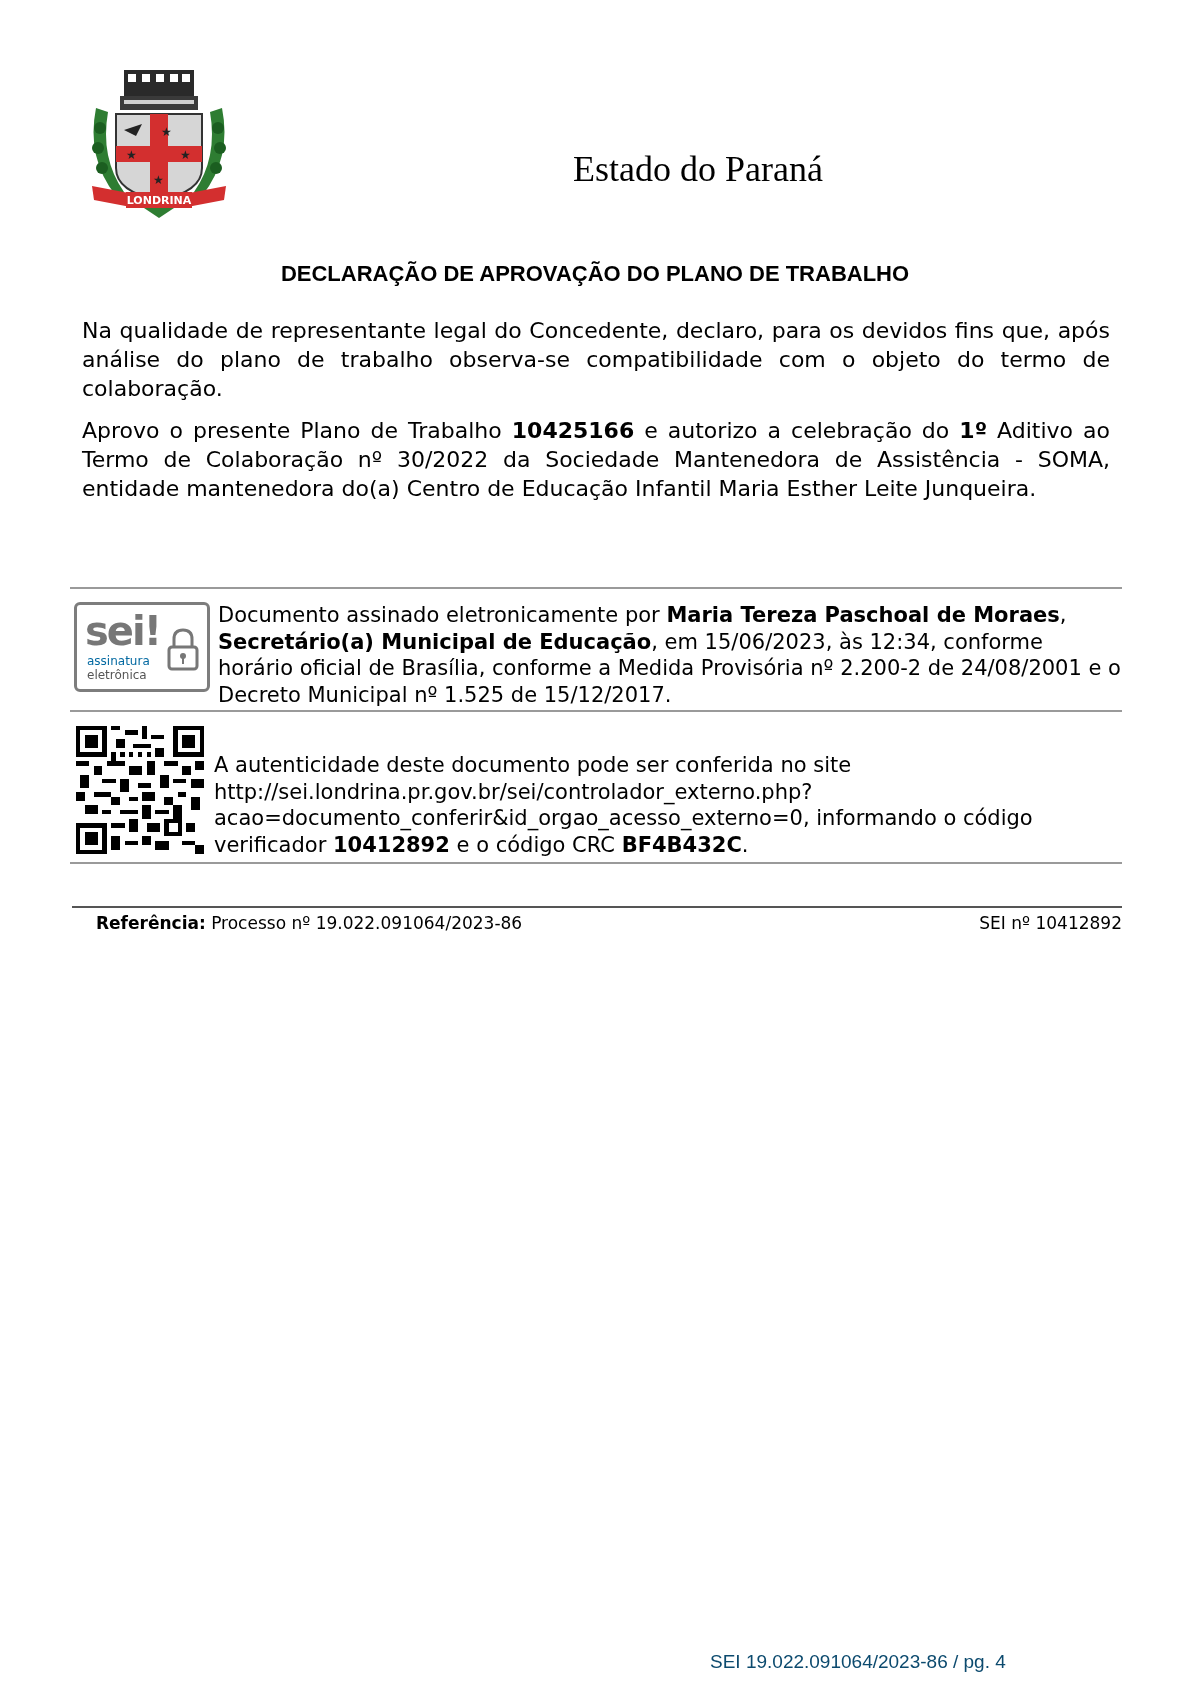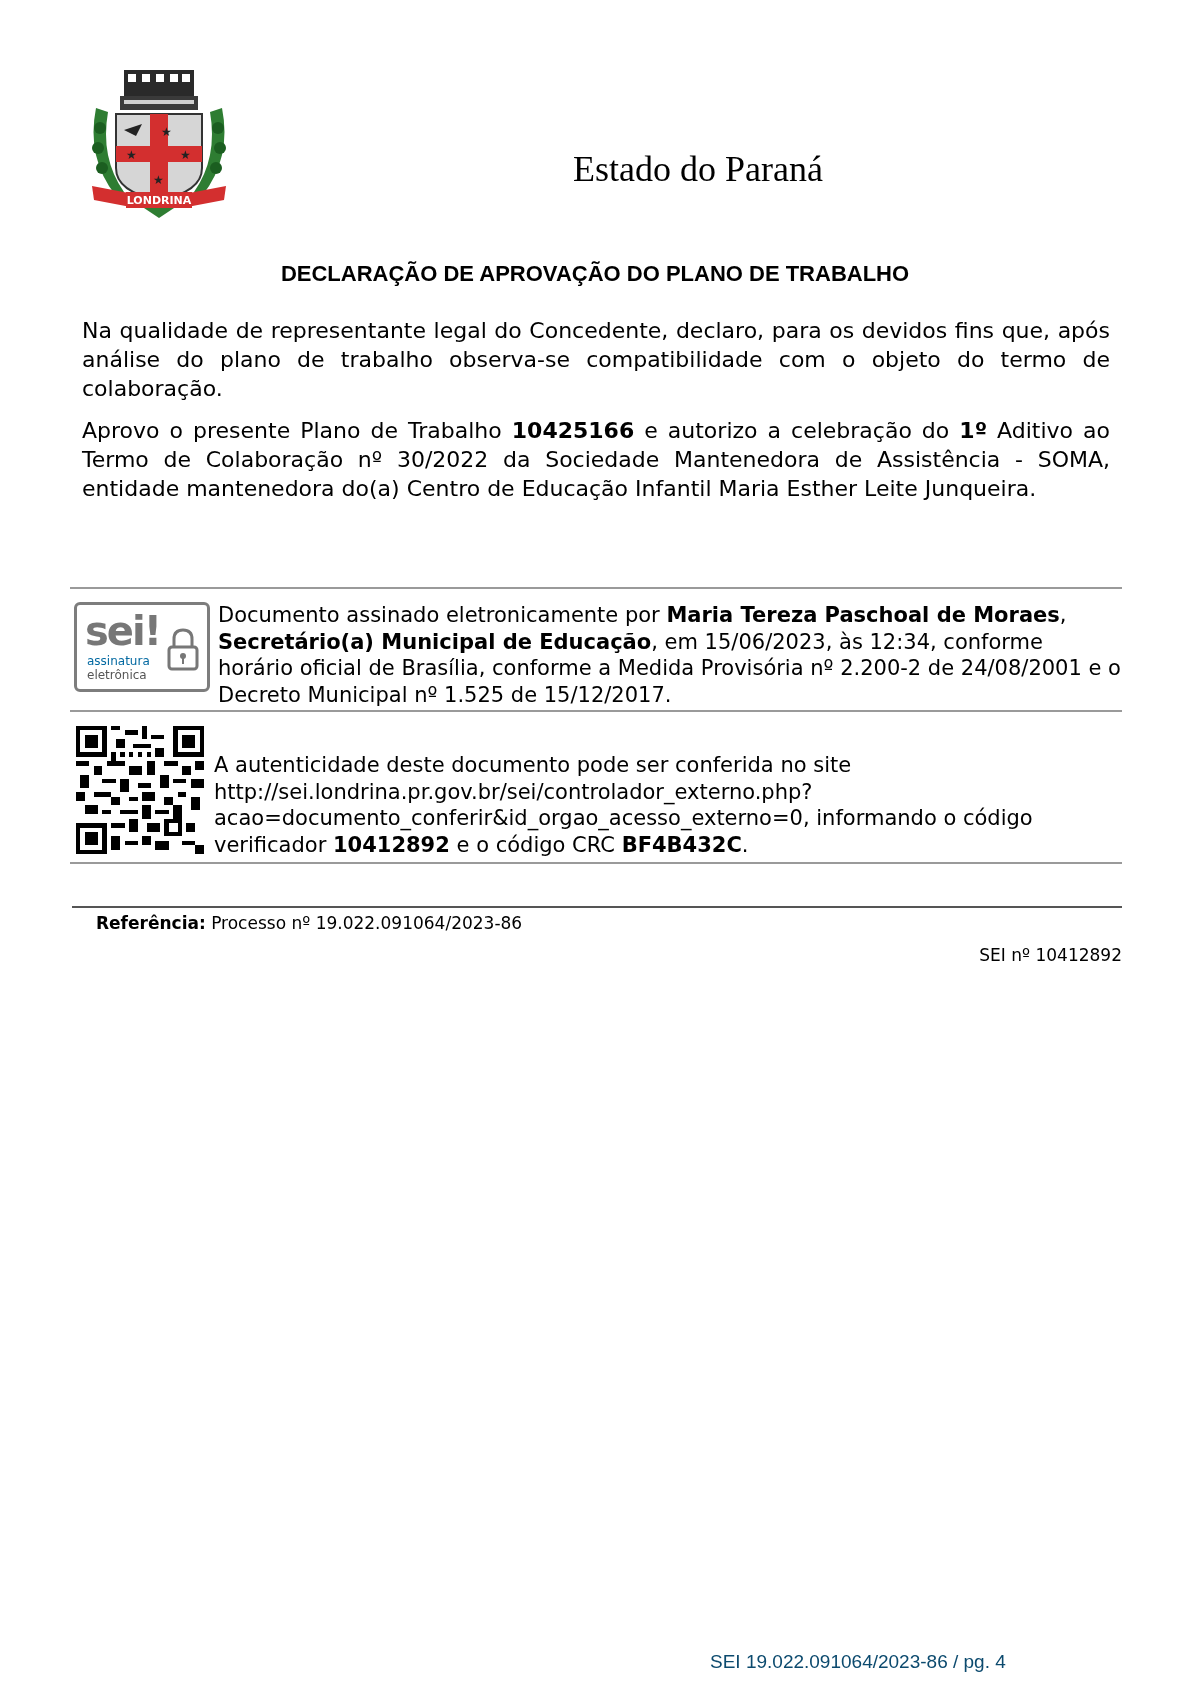--- a/index.html
+++ b/index.html
@@ -42,21 +42,21 @@
   .qr { position: absolute; left: 76px; top: 726px; width: 128px; height: 128px; }
   .auth-text { position: absolute; left: 214px; top: 740px; width: 910px;
     font-family: "DejaVu Sans", sans-serif; font-size: 21px; line-height: 26.5px; margin-top: 12px; }
 
   
   .ref-rule { position: absolute; left: 72px; top: 906px; width: 1050px; height: 2px; background: #555; }
   .ref-left { position: absolute; left: 72px; top: 912px; font-family: "DejaVu Sans", sans-serif;
     font-size: 17px; line-height: 22px; margin-left: 24px; }
   .ref-left b { font-weight: bold; }
   .ref-right { position: absolute; right: 68px; top: 912px; font-family: "DejaVu Sans", sans-serif;
-    font-size: 17px; line-height: 22px; text-align: right; margin-top: 32px; }
+    font-size: 17px; line-height: 22px; text-align: right; }
 
   
   .foot-left { position: absolute; left: 172px; top: 1731px; font-family: "Liberation Sans", sans-serif;
     font-size: 19px; line-height: 24px; color: #b5b5b5; }
   .foot-right { position: absolute; left: 710px; top: 1650px; font-family: "Liberation Sans", sans-serif;
     font-size: 19px; line-height: 24px; color: #0c4a6e; }
 </style>
 </head>
 <body>
 

